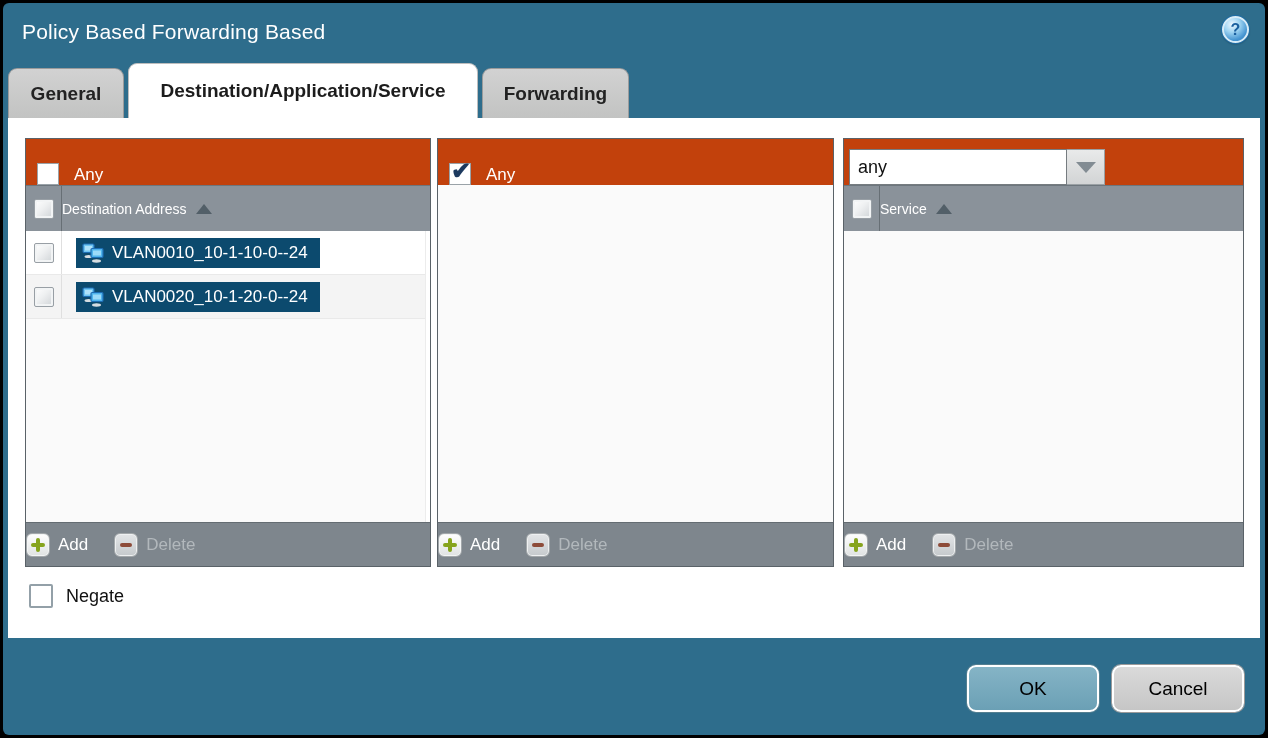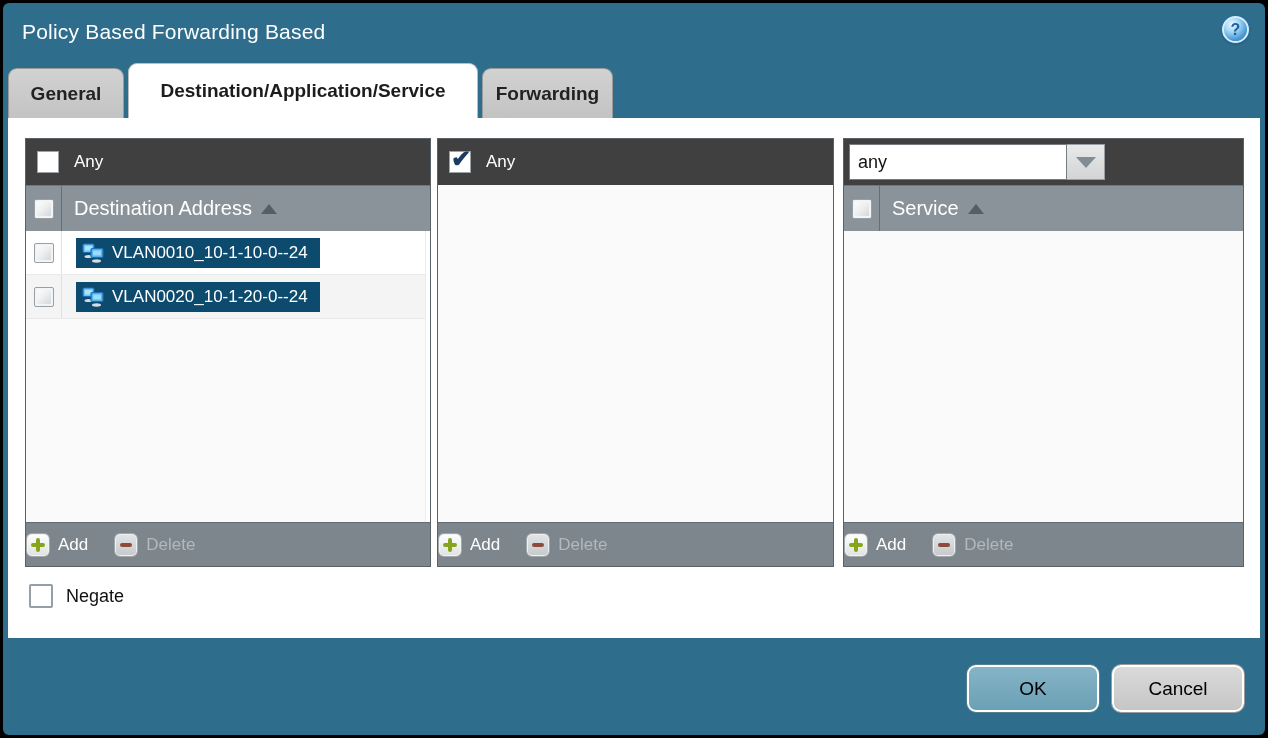--- a/index.html
+++ b/index.html
@@ -25,27 +25,27 @@
 
   
   .content { position:absolute; left:5px; top:115px; width:1252px; height:520px; background:#fff; }
 
   .panel { position:absolute; top:20px; height:429px; border:1px solid #5a6268;
            display:flex; flex-direction:column; background:#fafafa; }
   .panel.p1 { left:17px;  width:406px; }
   .panel.p2 { left:429px; width:397px; }
   .panel.p3 { left:835px; width:401px; }
 
-  .any-bar { height:46px; background:#404040; display:flex; align-items:center; padding-left:11px; flex:none; }
+  .any-bar { height:46px; background:#c2410c; display:flex; align-items:flex-end; padding-left:11px; flex:none; }
   .any-label { color:#fff; font-size:17px; margin-left:15px; cursor:pointer; }
 
   .col-header { height:46px; background:#8A929A; border-top:1px solid #6d767d; display:flex; align-items:center; flex:none; }
   .cb-col { width:36px; align-self:stretch; display:flex; align-items:center; justify-content:center;
             border-right:1px solid rgba(60,68,74,.45); flex:none; }
-  .col-title { color:#fff; font-size:20px; margin-left:12px; cursor:pointer; display:flex; align-items:center; gap:9px; }
+  .col-title { color:#fff; font-size:14px; cursor:pointer; display:flex; align-items:center; gap:9px; }
   .sort-asc { width:0; height:0; border-left:8px solid transparent; border-right:8px solid transparent;
               border-bottom:10px solid #525f68; display:inline-block; }
 
   .body { flex:1; position:relative; background:#fafafa; overflow:hidden; }
   .scroll-strip { position:absolute; top:0; right:0; width:5px; height:100%; background:#ffffff; border-left:1px solid #ececec; }
 
   .row { height:44px; display:flex; align-items:center; border-bottom:1px solid #e9e9e9; }
   .row.odd  { background:#ffffff; }
   .row.even { background:#f4f4f4; }
   .row .cb-col { border-right:1px solid #dfdfdf; align-self:stretch; }
@@ -104,21 +104,21 @@
 <body>
 
 <div class="dialog">
 
   <div class="title">Policy Based Forwarding Based</div>
   <div class="help-icon">?</div>
 
   <div class="tabbar">
     <div class="tab" style="width:116px">General</div>
     <div class="tab active" style="width:350px">Destination/Application/Service</div>
-    <div class="tab" style="width:131px">Forwarding</div>
+    <div class="tab" style="width:147px">Forwarding</div>
   </div>
 
   <div class="content">
 
     <div class="panel p1">
       <div class="any-bar">
         <span class="cb cb-plain"></span>
         <span class="any-label">Any</span>
       </div>
       <div class="col-header">

